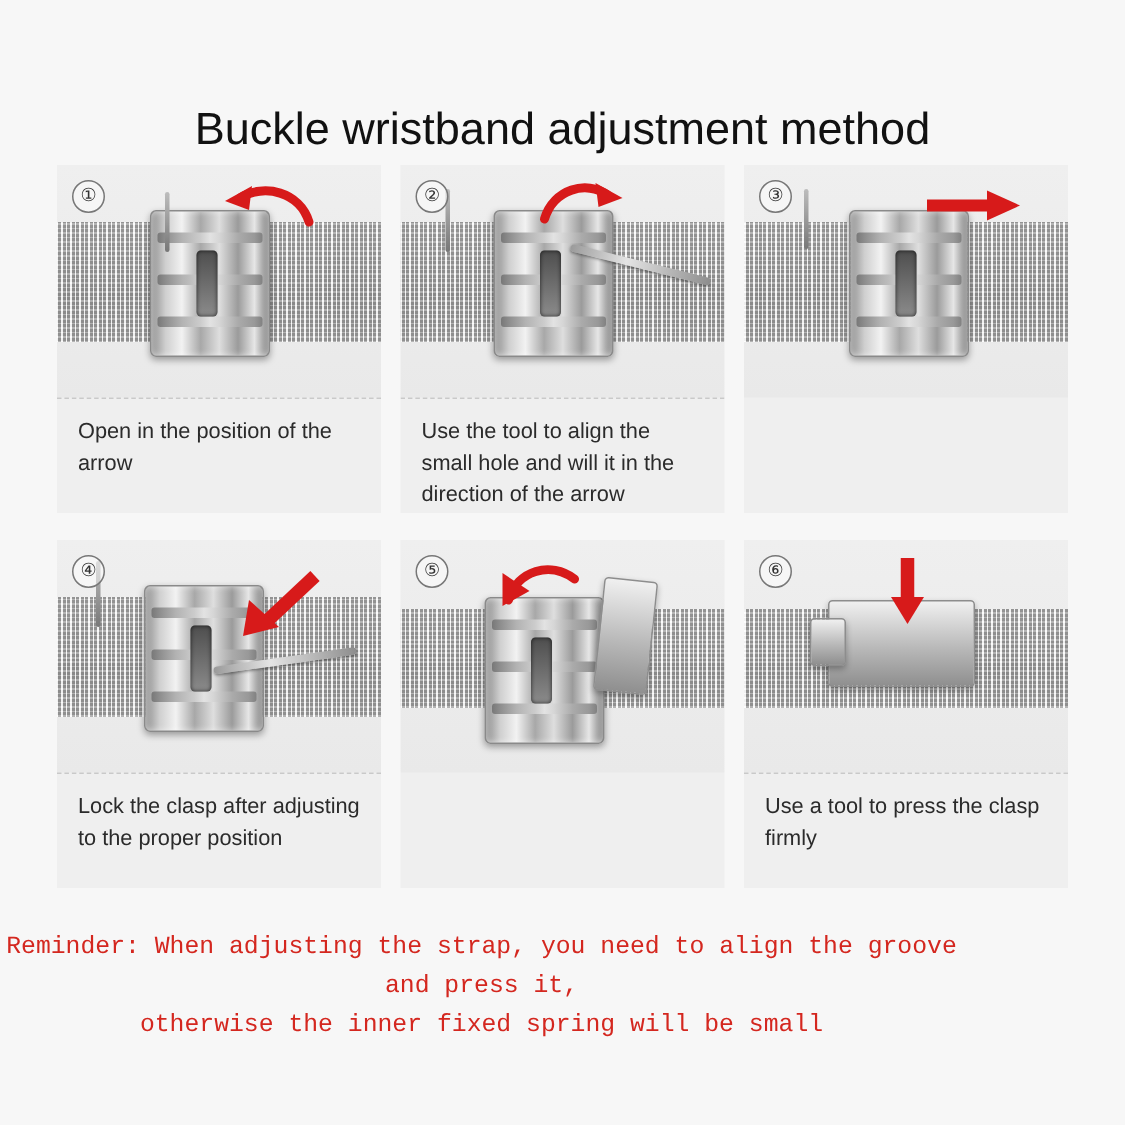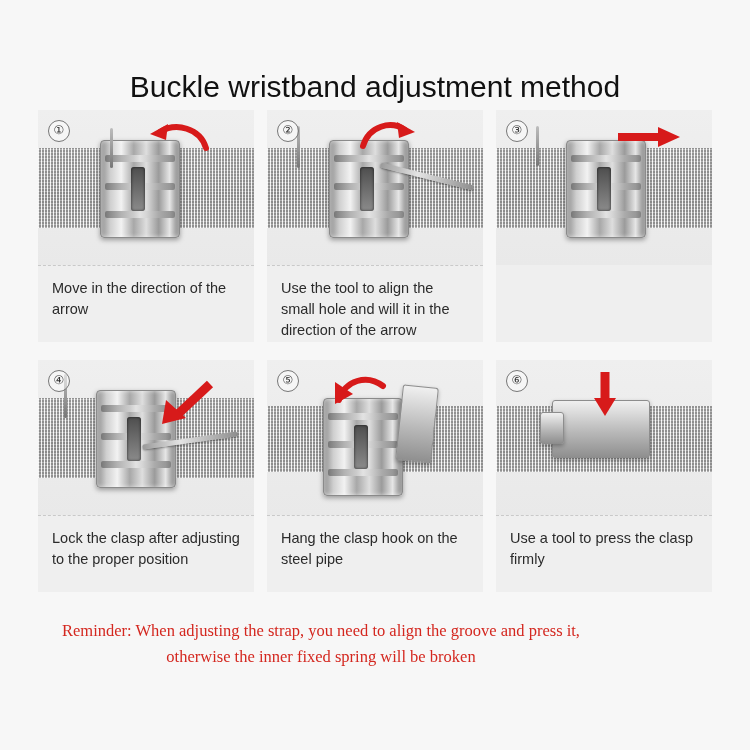--- a/index.html
+++ b/index.html
@@ -170,21 +170,21 @@
   }
   .reminder {
     position: absolute;
     left: 0;
     top: 618px;
     width: 642px;
     text-align: center;
     color: #d4271f;
     font-size: 16.5px;
     line-height: 26px;
-    font-family: Liberation Serif, serif;
+    font-family: Liberation Mono, monospace;
   }
 </style>
 </head>
 <body>
 
 <div class="page">
 
   <div class="title">Buckle wristband adjustment method</div>
 
   <div class="grid">
@@ -200,21 +200,21 @@
         </div>
         <div class="pin" style="left:72px; top:18px; height:40px;"></div>
         <div class="arrow" style="top:10px; left:110px;">
           <svg width="62" height="34" viewBox="0 0 62 34">
             <path d="M58 28 C52 8 28 2 12 12" stroke="#d71a1a" stroke-width="6" fill="none" stroke-linecap="round"></path>
             <path d="M2 14 L20 4 L18 20 Z" fill="#d71a1a"></path>
           </svg>
         </div>
         <div class="badge">①</div>
       </div>
-      <div class="caption">Move in the direction of the arrow</div>
+      <div class="caption">Open in the position of the arrow</div>
     </div>
 
     <div class="cell">
       <div class="photo">
         <div class="mesh"></div>
         <div class="buckle">
           <div class="bar b1"></div>
           <div class="bar b2"></div>
           <div class="bar b3"></div>
           <div class="slot"></div>
@@ -285,21 +285,20 @@
         </div>
         <div class="clasp-plate" style="left:132px; top:26px; width:34px; height:74px; transform:rotate(6deg);"></div>
         <div class="arrow" style="top:10px; left:66px;">
           <svg width="56" height="34" viewBox="0 0 56 34">
             <path d="M6 30 C12 10 34 4 50 16" stroke="#d71a1a" stroke-width="6" fill="none" stroke-linecap="round"></path>
             <path d="M2 34 L2 12 L20 24 Z" fill="#d71a1a"></path>
           </svg>
         </div>
         <div class="badge">⑤</div>
       </div>
-      <div class="caption">Hang the clasp hook on the steel pipe</div>
     </div>
 
     <div class="cell">
       <div class="photo">
         <div class="mesh low"></div>
         <div class="clasp-plate" style="left:56px; top:40px; width:96px; height:56px;"></div>
         <div class="clasp-plate" style="left:44px; top:52px; width:22px; height:30px;"></div>
         <div class="arrow" style="top:10px; left:96px;">
           <svg width="26" height="48" viewBox="0 0 26 48">
             <path d="M13 2 L13 30" stroke="#d71a1a" stroke-width="9" stroke-linecap="butt"></path>
@@ -308,16 +307,16 @@
         </div>
         <div class="badge">⑥</div>
       </div>
       <div class="caption">Use a tool to press the clasp firmly</div>
     </div>
 
   </div>
 
   <div class="reminder">
     <div>Reminder: When adjusting the strap, you need to align the groove and press it,</div>
-    <div>otherwise the inner fixed spring will be broken</div>
+    <div>otherwise the inner fixed spring will be small</div>
   </div>
 
 </div>
 
 </body></html>

